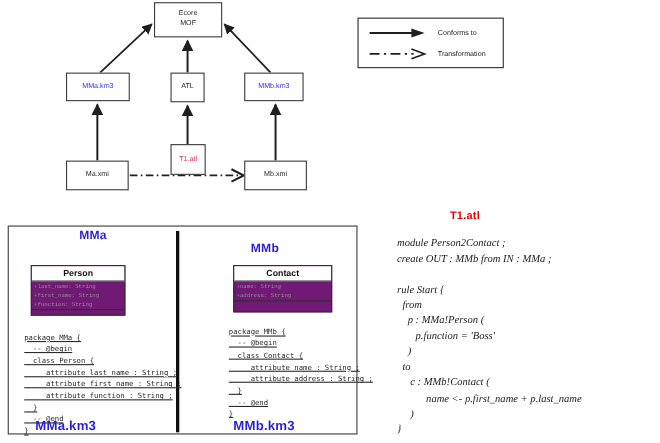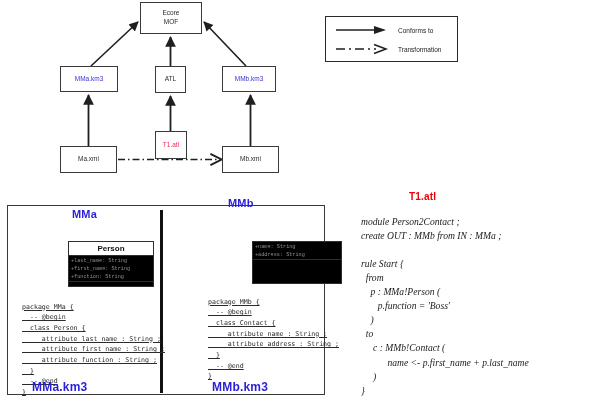--- a/index.html
+++ b/index.html
@@ -95,38 +95,37 @@
     background: #111;
   }
   .mm-title {
     position: absolute;
     font-size: 11px;
     font-weight: bold;
     color: #2a1fd8;
     letter-spacing: .2px;
   }
   #mma-title { left: 48px; top: 208px; padding-left: 24px; }
-  #mmb-title { left: 228px; top: 197px; }
+  #mmb-title { left: 228px; top: 220px; }
   .mm-file {
     position: absolute;
     font-size: 12px;
     font-weight: bold;
     color: #2a1fd8;
     letter-spacing: .2px;
   }
   #mma-file { left: 32px; top: 380px; }
   #mmb-file { left: 212px; top: 380px; }
 
   
   .uml {
     position: absolute;
     border: 1.3px solid #2e2e2e;
-    background: #000000;
+    background: #701a75;
     box-sizing: border-box;
-    margin-left: 40px;
   }
   #uml-person  { left: 28px;  top: 241px; width: 86px; height: 46px; }
   #uml-contact { left: 212px; top: 241px; width: 90px; height: 43px; }
   .uml-name {
     text-align: center;
     font-size: 8px;
     font-weight: bold;
     color: #111;
     padding: 2px 0 2px;
     border-bottom: 1.3px solid #2e2e2e;
@@ -257,20 +256,21 @@
     <div class="uml-name">Person</div>
     <div class="uml-attrs">
       <div class="uml-attr">+last_name: String</div>
       <div class="uml-attr">+first_name: String</div>
       <div class="uml-attr">+function: String</div>
     </div>
     <div class="uml-ops"></div>
   </div>
 
   <div class="uml" id="uml-contact">
+    <div class="uml-name">Contact</div>
     <div class="uml-attrs">
       <div class="uml-attr">+name: String</div>
       <div class="uml-attr">+address: String</div>
     </div>
     <div class="uml-ops"></div>
   </div>
 
   <pre class="km3" id="km3-a">package MMa {
   -- @begin
   class Person {

